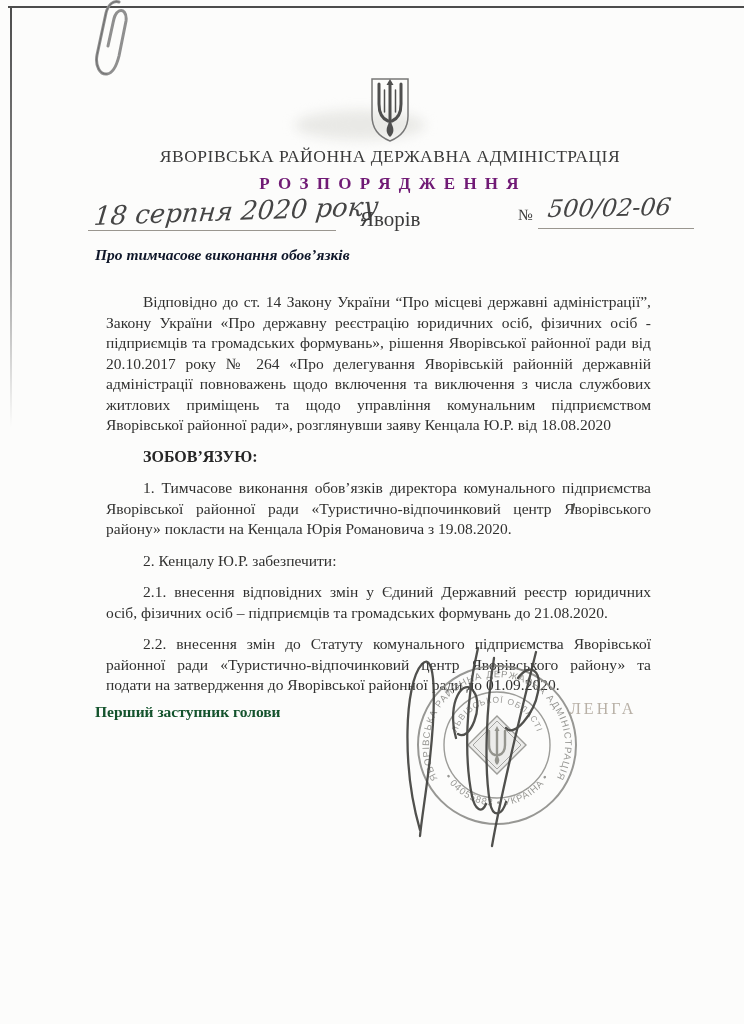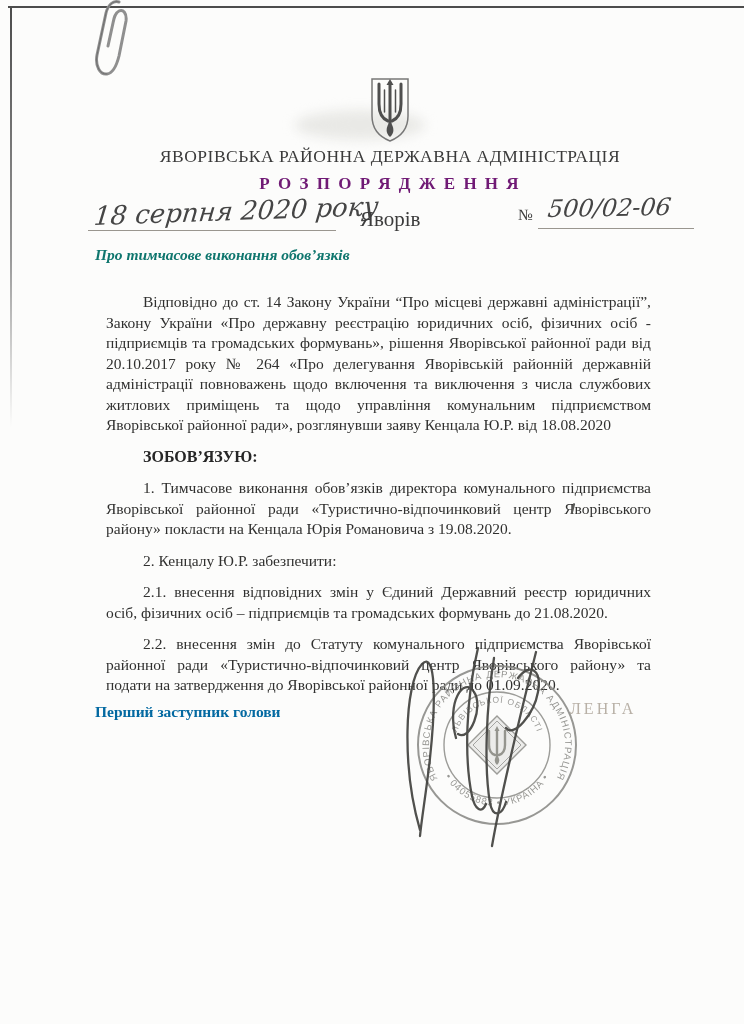--- a/index.html
+++ b/index.html
@@ -22,32 +22,32 @@
     font-size:17px;font-weight:bold;letter-spacing:2px;color:#701a75;}
 
   .hand{font-family:"DejaVu Serif", serif;font-style:italic;color:#454545;}
   .date-hand{position:absolute;left:94px;top:196px;font-size:26px;transform:rotate(-2deg) skewX(-8deg);white-space:nowrap;}
   .date-underline{position:absolute;left:88px;top:230px;width:248px;height:1px;background:#9a968f;}
   .place{position:absolute;left:360px;top:207px;font-size:21px;color:#3c3c3c;}
   .num-label{position:absolute;left:518px;top:206px;font-size:15.5px;color:#3c3c3c;}
   .num-hand{position:absolute;left:548px;top:194px;font-size:24px;transform:rotate(-1deg) skewX(-8deg);white-space:nowrap;}
   .num-underline{position:absolute;left:538px;top:228px;width:156px;height:1px;background:#9a968f;}
 
-  .subject{position:absolute;left:95px;top:246px;font-size:15.5px;font-weight:bold;font-style:italic;color:#0f766e;}
+  .subject{position:absolute;left:95px;top:246px;font-size:15.5px;font-weight:bold;font-style:italic;color:#0f172a;}
 
   .body-text{position:absolute;left:95px;top:281px;width:567px;
     font-size:15.5px;line-height:20.5px;text-align:justify;color:#30302f;}
   .body-text p{margin:11px;text-indent:37px;}
   .body-text p.intro{margin-bottom:7px;}
   .directive-heading{margin:0 0 7px 0;text-indent:37px;font-weight:bold;font-size:16px;color:#262626;}
   .body-text p.first-item{margin-top:9px;}
 
   .pen-tick{position:absolute;left:572px;top:503px;width:2px;height:11px;background:#5a5a57;transform:rotate(14deg);border-radius:1px;}
 
-  .sig-title{position:absolute;left:95px;top:703px;font-size:15.5px;font-weight:bold;color:#0369a1;}
+  .sig-title{position:absolute;left:95px;top:703px;font-size:15.5px;font-weight:bold;color:#14532d;}
   .sig-name{position:absolute;left:570px;top:700px;font-size:16px;font-weight:normal;
     letter-spacing:3px;color:#b8b0a6;z-index:1;}
 
   .stamp-wrap{position:absolute;left:390px;top:618px;width:230px;height:245px;z-index:2;}
   .stamp-text{font-family:"Liberation Sans", sans-serif;font-size:9.5px;letter-spacing:1px;fill:#8a8a86;}
   .stamp-text-inner{font-family:"Liberation Sans", sans-serif;font-size:8.5px;letter-spacing:1px;fill:#8f8f8b;}
 
   .clip-wrap{position:absolute;left:85px;top:0px;width:52px;height:88px;}
   .emblem-wrap{position:absolute;left:366px;top:76px;width:48px;height:68px;}
 </style>

